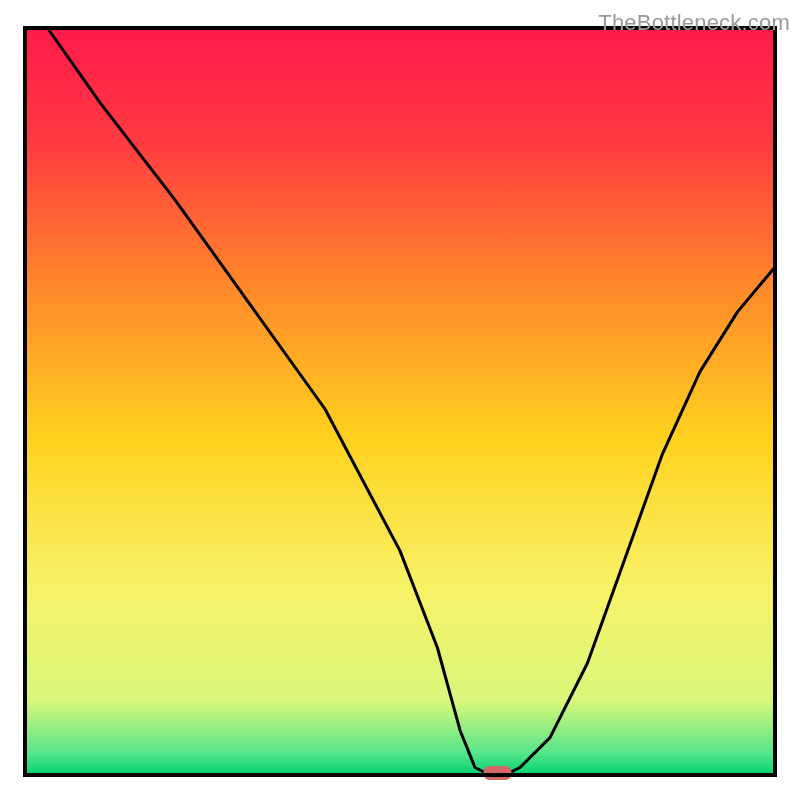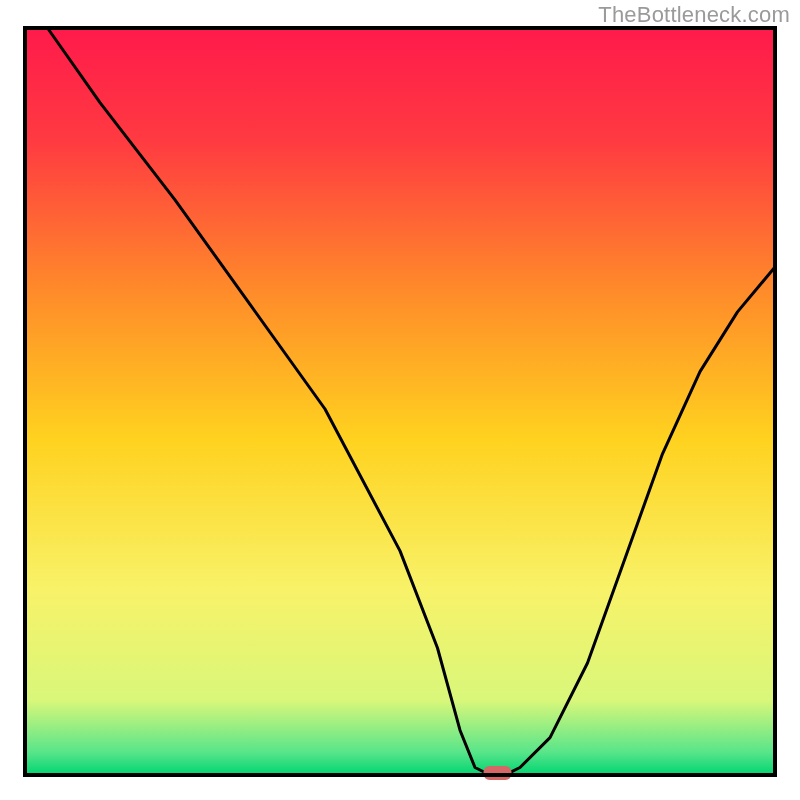--- a/index.html
+++ b/index.html
@@ -10,21 +10,21 @@
     background: #ffffff;
     font-family: Arial, Helvetica, sans-serif;
   }
   .container {
     position: relative;
     width: 800px;
     height: 800px;
   }
   .watermark {
     position: absolute;
-    top: 2px;
+    top: 10px;
     right: 10px;
     font-size: 22px;
     color: #9a9a9a;
     font-weight: 400;
     letter-spacing: 0.2px;
   }
   svg {
     display: block;
   }
 </style>

